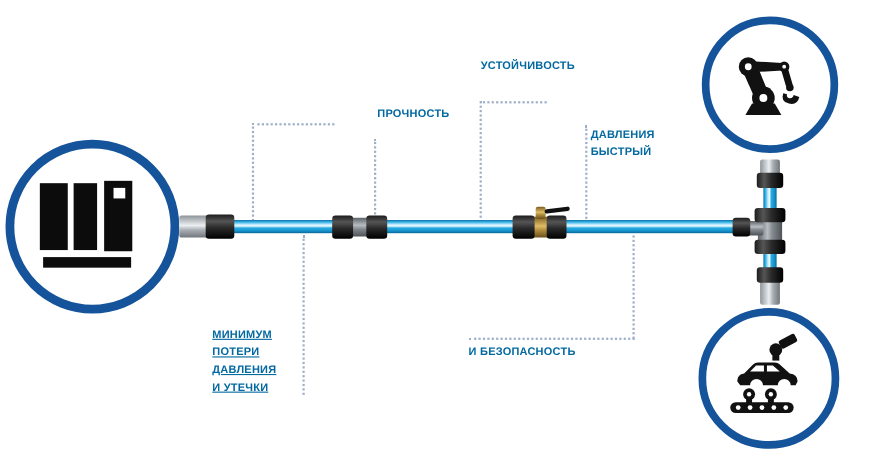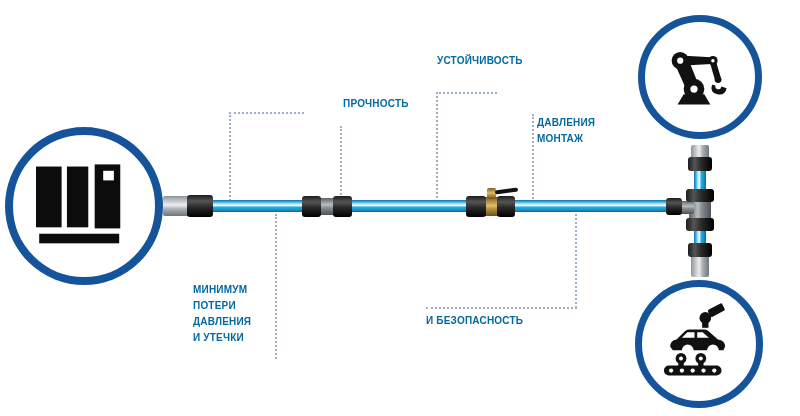--- a/index.html
+++ b/index.html
@@ -13,21 +13,21 @@
   #circle-compressor{left:5px;top:127px;width:158px;height:158px;}
   #circle-robot{left:638px;top:15px;width:124px;height:124px;border-width:7px;}
   #circle-assembly{left:635px;top:280px;width:128px;height:128px;border-width:7px;}
   .node-circle svg{display:block;}
   
   .diagram-label{position:absolute;color:#0369a1;font-weight:700;font-size:10px;line-height:16px;letter-spacing:.2px;white-space:nowrap;}
   #label-long-life{left:229px;top:77px;}
   #label-strength{left:343px;top:96px;}
   #label-corrosion{left:437px;top:53px;}
   #label-quick-install{left:537px;top:115px;}
-  #label-min-loss{left:193px;top:282px;}
+  #label-min-loss{left:193px;top:297px;text-decoration:underline;}
   #label-energy{left:426px;top:313px;}
   
   .conn-v{position:absolute;width:0;border-left:2px dotted #9db0c8;}
   .conn-h{position:absolute;height:0;border-top:2px dotted #9db0c8;}
   #conn1-h{left:229px;top:112px;width:75px;}
   #conn1-v{left:229px;top:112px;height:89px;}
   #conn2-v{left:340px;top:126px;height:76px;}
   #conn3-h{left:436px;top:92px;width:61px;}
   #conn3-v{left:436px;top:92px;height:110px;}
   #conn4-v{left:532px;top:114px;height:88px;}
@@ -183,21 +183,21 @@
   <div class="diagram-label" id="label-long-life">
   </div>
   <div class="diagram-label" id="label-strength">
     <div>ПРОЧНОСТЬ</div>
   </div>
   <div class="diagram-label" id="label-corrosion">
     <div>УСТОЙЧИВОСТЬ</div>
   </div>
   <div class="diagram-label" id="label-quick-install">
     <div>ДАВЛЕНИЯ</div>
-    <div>МОНТАЖ</div>
+    <div>БЫСТРЫЙ</div>
   </div>
   <div class="diagram-label" id="label-min-loss">
     <div>МИНИМУМ</div>
     <div>ПОТЕРИ</div>
     <div>ДАВЛЕНИЯ</div>
     <div>И УТЕЧКИ</div>
   </div>
   <div class="diagram-label" id="label-energy">
     <div>И БЕЗОПАСНОСТЬ</div>
   </div>

